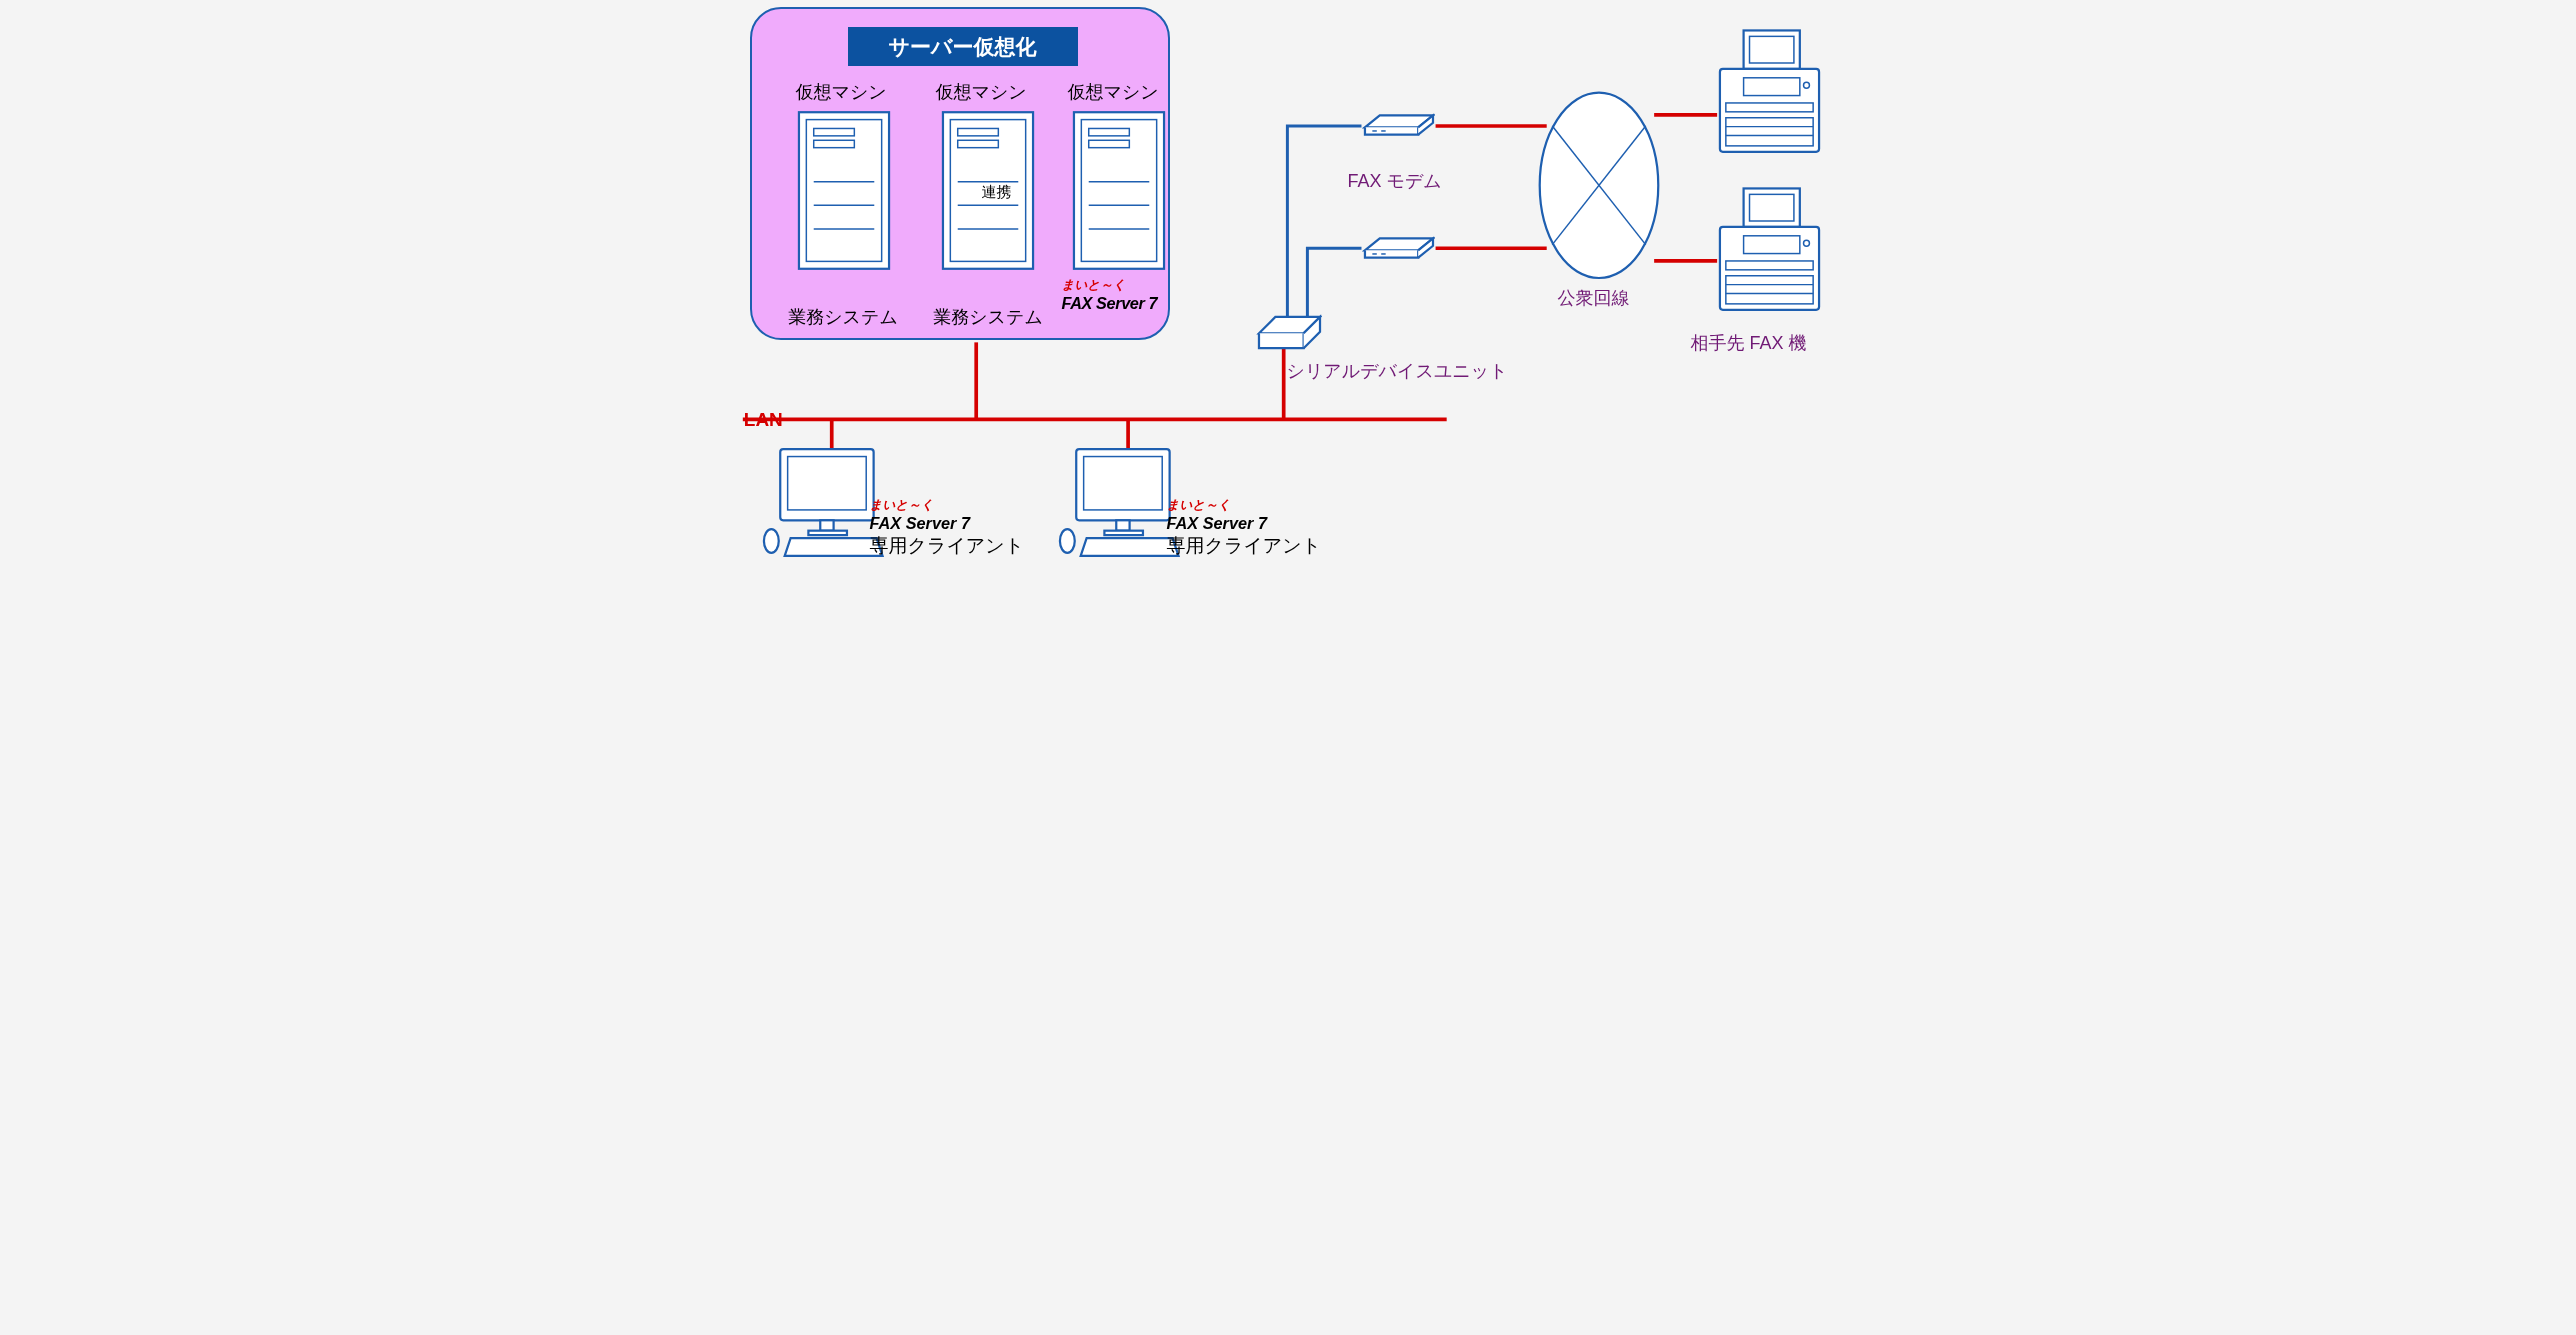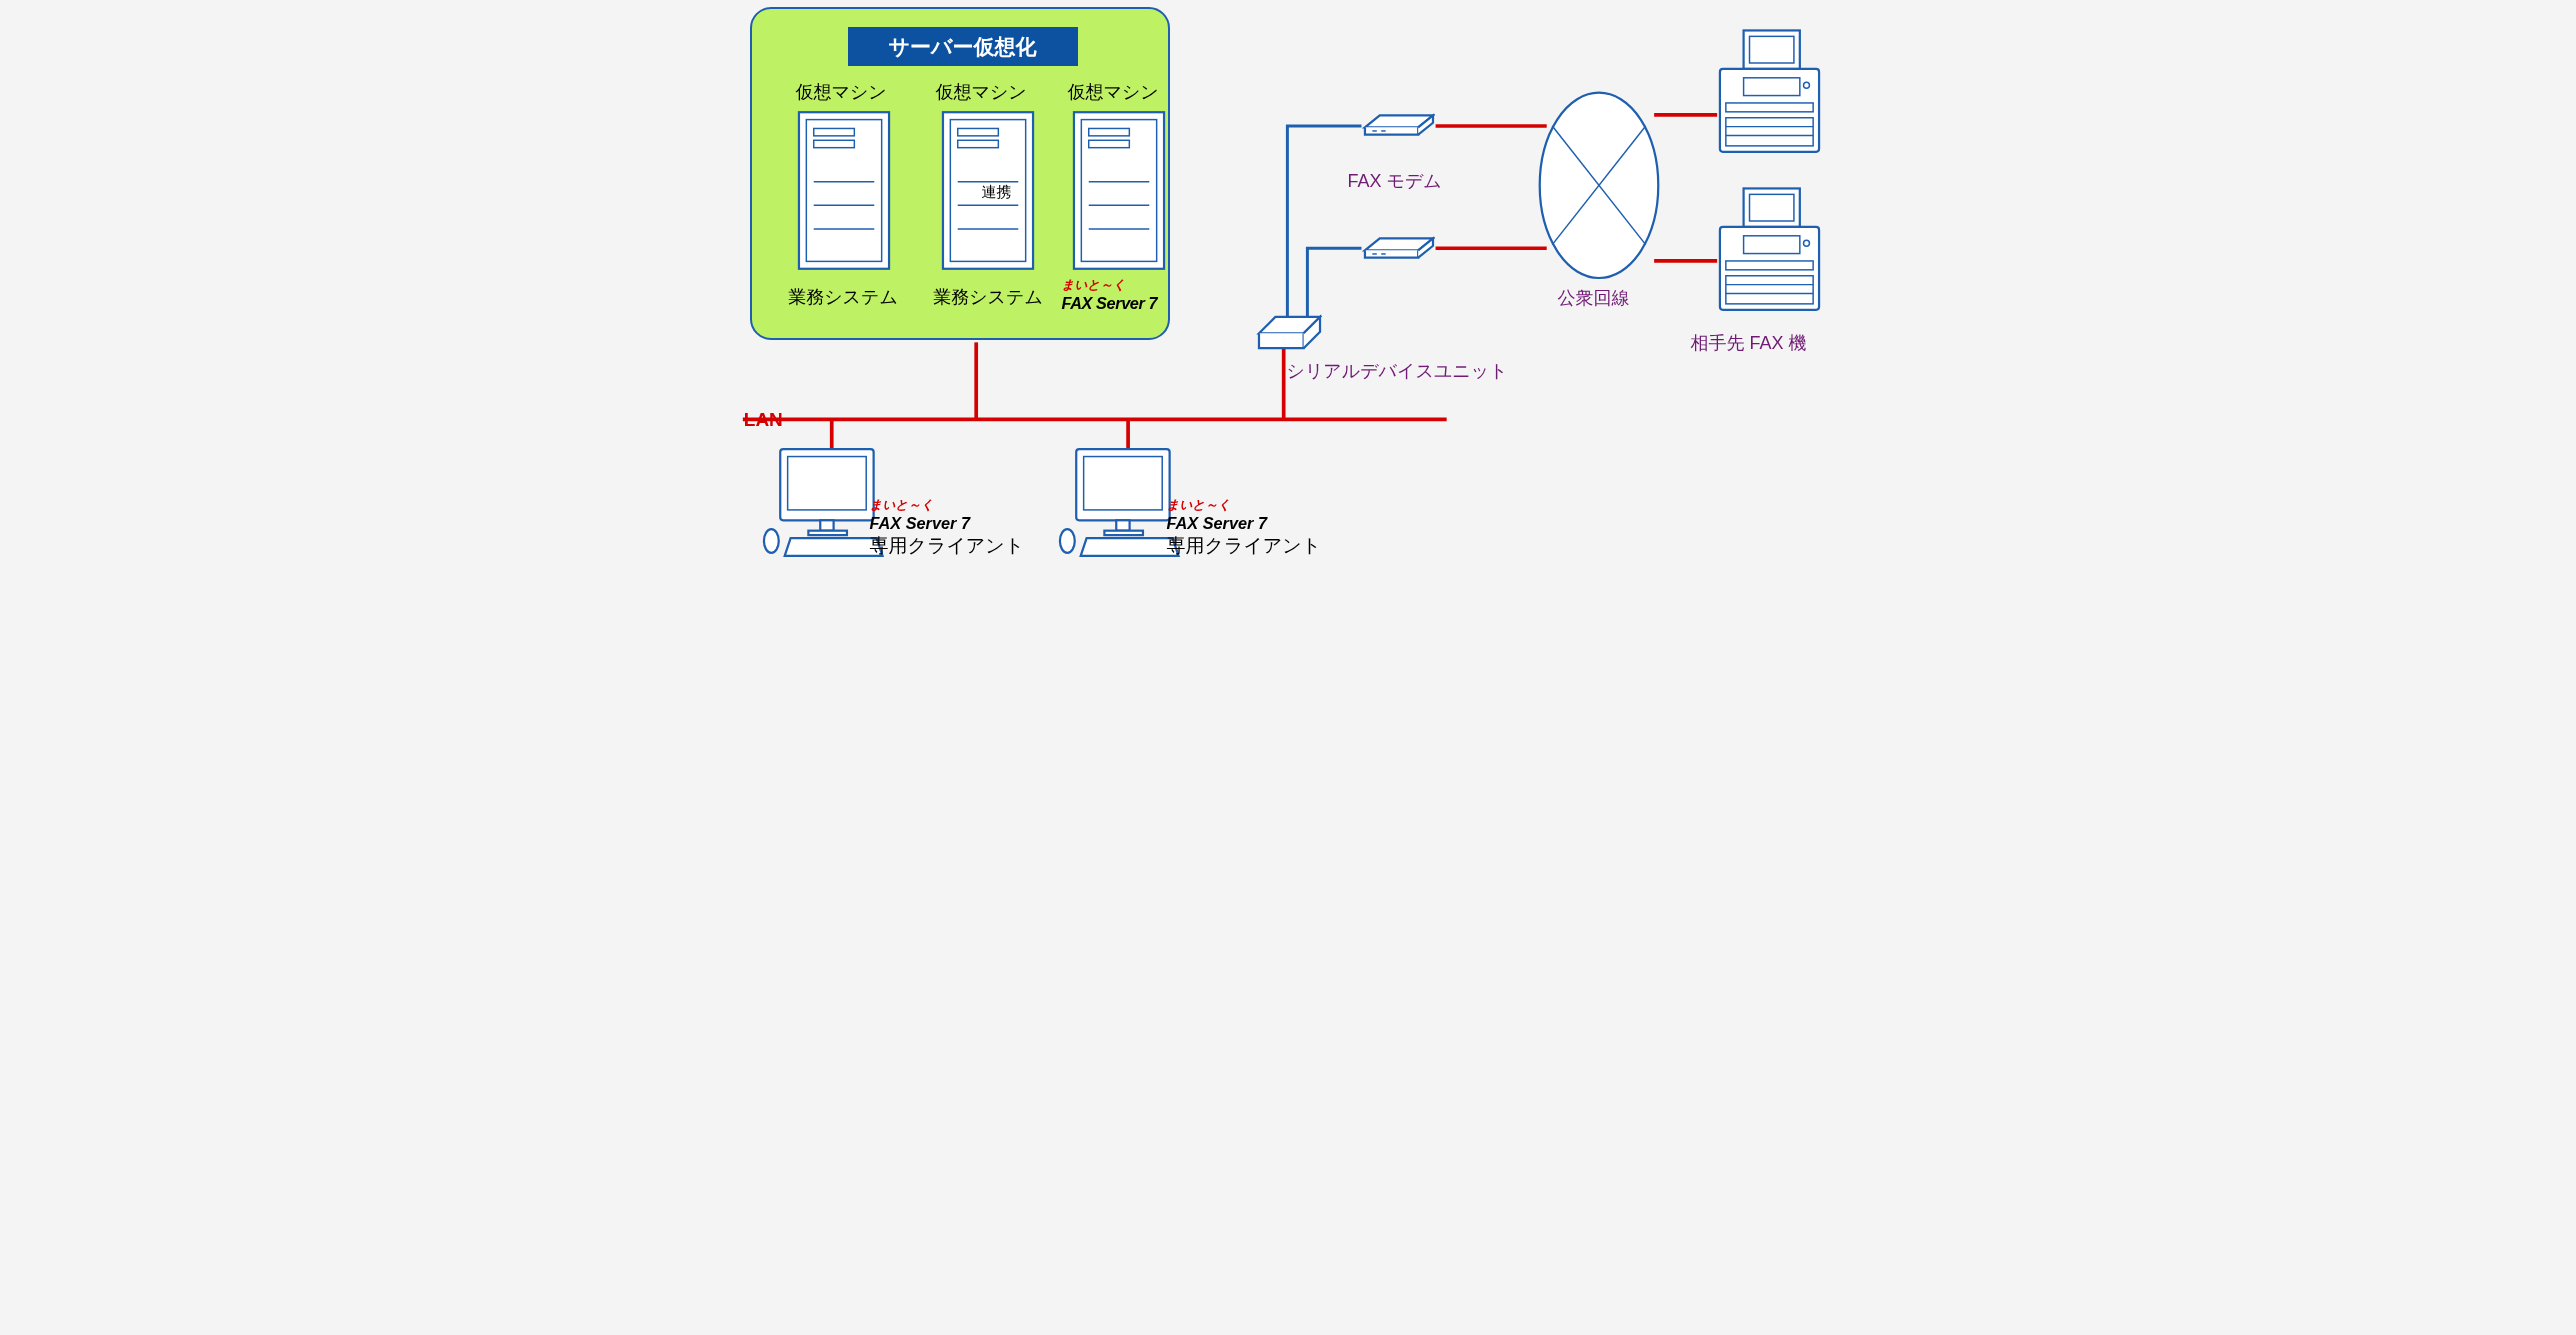--- a/index.html
+++ b/index.html
@@ -5,22 +5,22 @@
   * { box-sizing: border-box; margin: 0; padding: 0; }
   body { background: #f4f4f4; font-family: "Meiryo", "Hiragino Sans", sans-serif; }
   .canvas { position: relative; width: 1121px; height: 581px; margin: 0 auto; }
 
   
   .virt-box {
     position: absolute;
     left: 22px; top: 7.4px;
     width: 420px; height: 333px;
     border: 2.2px solid #1e5fb0;
-    border-radius: 21px;
-    background: #bef264;
+    border-radius: 31px;
+    background: #f0abfc;
   }
   .virt-title {
     position: absolute;
     left: 96px; top: 18px;
     width: 230px; height: 39px;
     background: #0c52a0;
     color: #fff;
     font-size: 21px;
     font-weight: bold;
     text-align: center;
@@ -37,20 +37,21 @@
     position: absolute;
     width: 96px; height: 163px;
   }
   .server-icon svg { width: 100%; height: 100%; }
   .vm-caption {
     position: absolute;
     font-size: 18px;
     color: #000;
     width: 133px;
     text-align: center;
+    margin-top: 20px;
   }
   .faxserver-label {
     position: absolute;
     width: 133px;
     text-align: left;
   }
   .faxserver-label .red { color: #d50000; font-weight: bold; font-size: 12.6px; font-style: italic; }
   .faxserver-label .black { color: #000; font-weight: 900; font-size: 16.3px; font-style: italic; letter-spacing: -0.4px; }
 
   .link-arrow {

